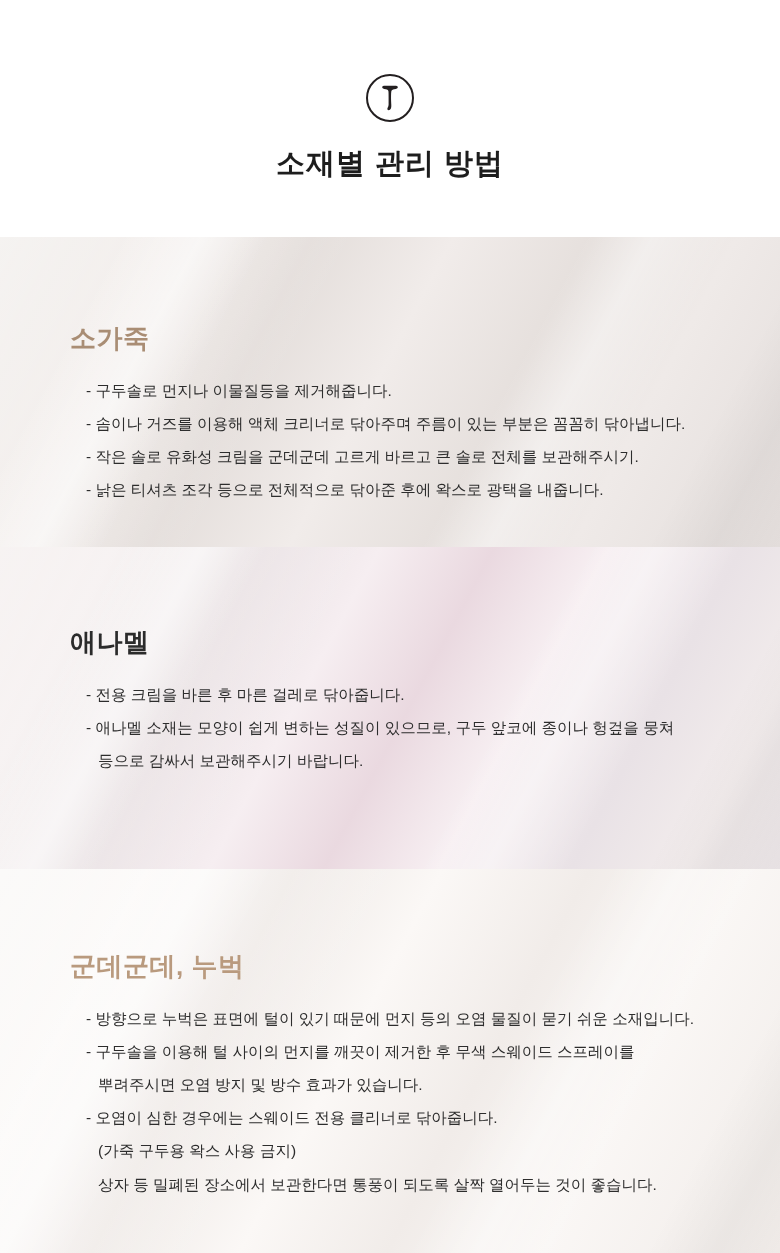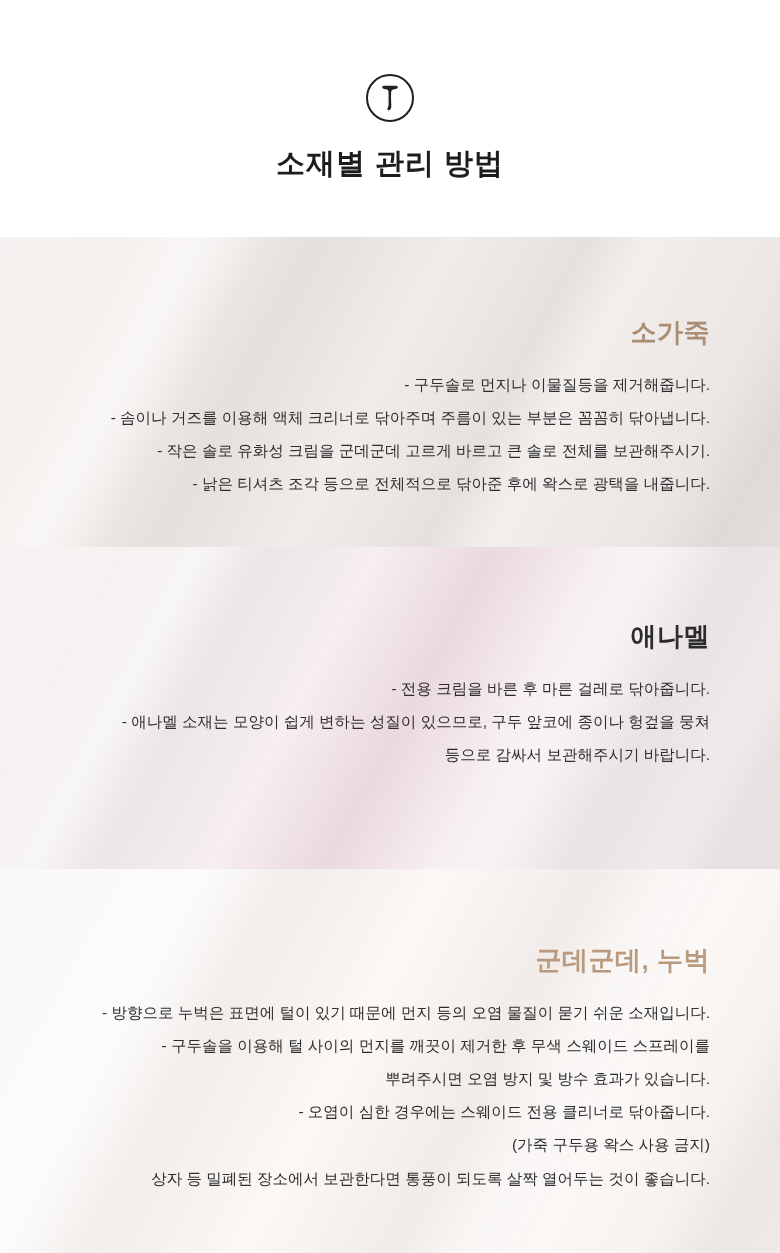--- a/index.html
+++ b/index.html
@@ -12,21 +12,20 @@
     background: #ffffff;
     font-family: "Liberation Sans", "DejaVu Sans", sans-serif;
     color: #2b2b2b;
     overflow: hidden;
   }
   .page {
     position: relative;
     width: 780px;
     height: 1253px;
     overflow: hidden;
-    text-align: right;
   }
 
   
   .header {
     height: 237px;
     background: #ffffff;
     display: flex;
     flex-direction: column;
     align-items: center;
     justify-content: center;
@@ -58,27 +57,27 @@
     overflow: hidden;
     padding: 0 70px;
   }
   .section-inner {
     position: relative;
     z-index: 2;
   }
   .section-title {
     font-size: 26px;
     font-weight: bold;
-    margin: 0 0 22px 0;
+    margin: 6px 0 22px 0;
     letter-spacing: 0.5px;
   }
   .line {
     font-size: 15.5px;
     line-height: 1.62;
-    margin: 0 0 8px 4px;
+    margin: 0 0 8px 16px;
     color: #2d2d2d;
     white-space: pre-wrap;
   }
   .line.indent {
     padding-left: 12px;
   }
 
   
   #section-cowhide {
     height: 310px;

